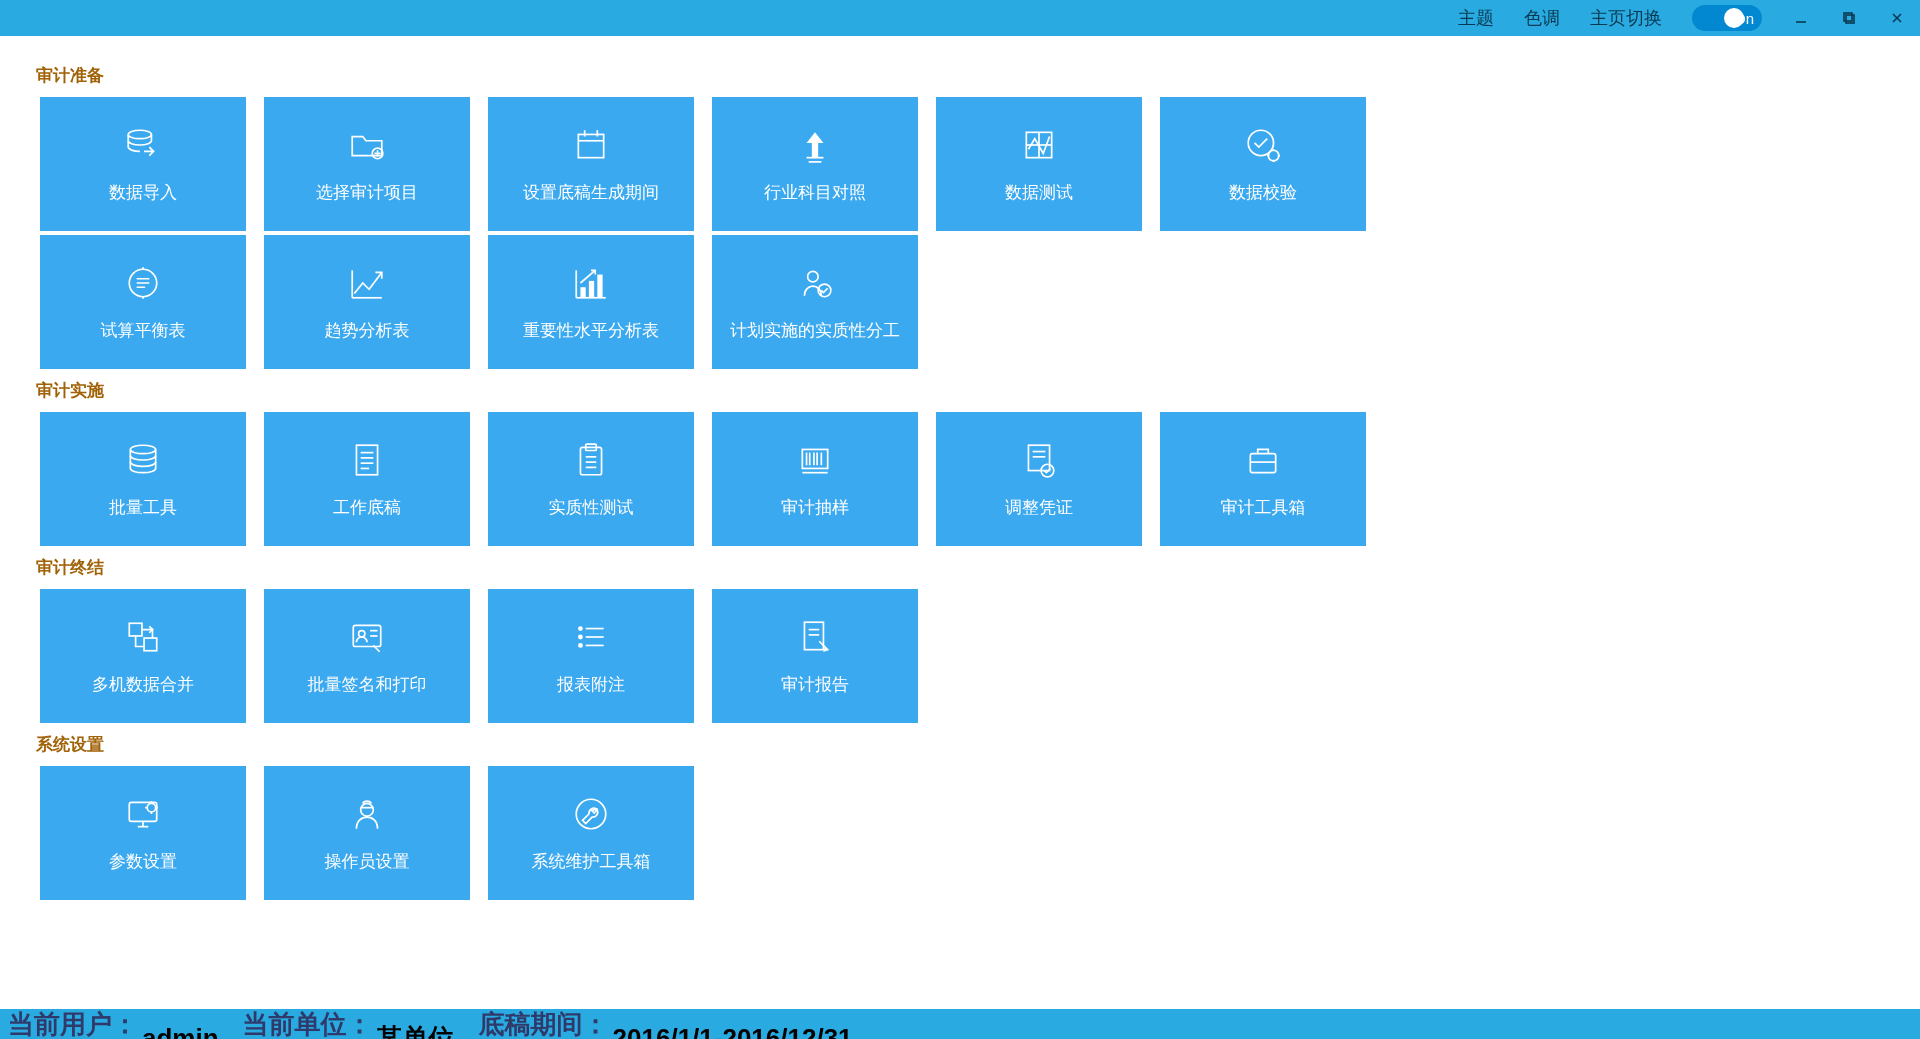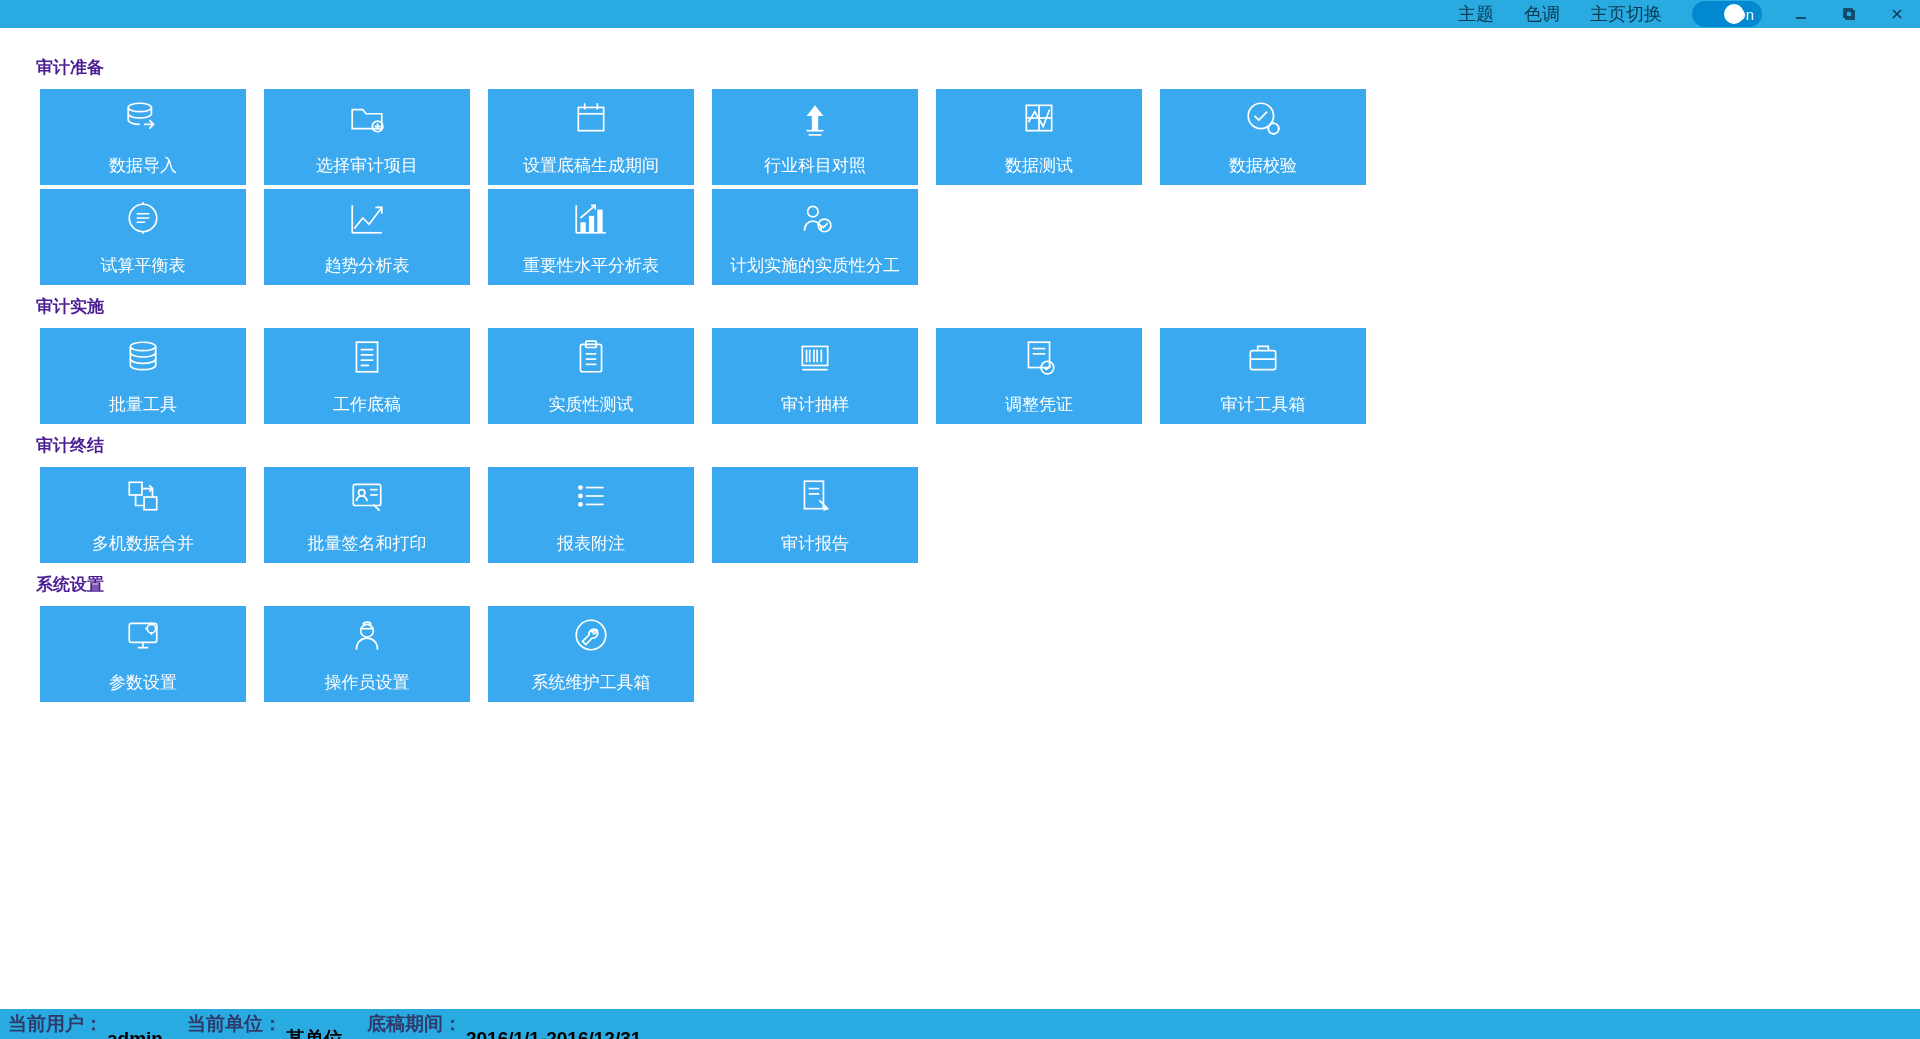--- a/index.html
+++ b/index.html
@@ -1,50 +1,50 @@
 <!DOCTYPE html>
 <html><head>
 <meta charset="utf-8">
 <style>
   * { box-sizing: border-box; margin: 0; padding: 0; }
   html, body { width: 100%; height: 100%; font-family: "Microsoft YaHei", "PingFang SC", Arial, sans-serif; background: #fff; overflow: hidden; }
   .window { width: 100%; height: 100%; display: flex; flex-direction: column; }
   .titlebar {
-    height: 28px; background: #29abe2; display: flex; align-items: center;
+    height: 36px; background: #29abe2; display: flex; align-items: center;
     justify-content: flex-end; padding: 13px 14px; color: #000; font-size: 18px;
     gap: 30px;
   }
   .titlebar .menu-item { cursor: pointer; color: #0a3a52; }
   .toggle {
     position: relative; width: 70px; height: 26px; background: #0288d1;
     border-radius: 13px; display: inline-flex; align-items: center;
     justify-content: flex-end; padding: 0 8px; color: #fff; font-size: 15px;
     cursor: pointer;
   }
   .toggle::before {
     content: ""; position: absolute; left: 32px; top: 3px; width: 20px; height: 20px;
     background: #fff; border-radius: 50%;
   }
   .toggle .lbl { padding-left: 14px; }
   .win-btn { width: 18px; height: 18px; display: inline-flex; align-items: center; justify-content: center; cursor: pointer; }
   .win-btn svg { width: 14px; height: 14px; stroke: #0a3a52; stroke-width: 1.6; fill: none; }
   .content { flex: 1; overflow-y: auto; padding: 18px 20px 18px 40px; }
-  .section-title { font-size: 17px; font-weight: 600; color: #4c1d95; margin: 10px 0 10px -4px; }
+  .section-title { font-size: 17px; font-weight: 600; color: #a16207; margin: 10px 0 10px -4px; }
   .tile-row { display: flex; flex-wrap: wrap; gap: 18px; margin-bottom: 4px; }
   .tile {
-    width: 206px; height: 96px; background: #3ba9ef; color: #fff;
+    width: 206px; height: 134px; background: #3ba9ef; color: #fff;
     display: flex; flex-direction: column; align-items: center; justify-content: center;
     cursor: pointer; gap: 16px;
   }
   .tile .icon { width: 40px; height: 40px; display: flex; align-items: center; justify-content: center; }
   .tile .icon svg { width: 38px; height: 38px; stroke: #fff; fill: none; stroke-width: 1.6; }
   .tile .label { font-size: 17px; color: #fff; }
   .statusbar {
     height: 30px; background: #29abe2; display: flex; align-items: center;
-    padding: 0 8px; font-size: 19px; gap: 4px;
+    padding: 0 8px; font-size: 26px; gap: 4px;
   }
   .statusbar .k { color: #2f3a6b; font-weight: 600; }
   .statusbar .v { color: #000; font-weight: 600; margin-right: 20px; margin-top: 29px; }
 </style>
 </head>
 <body>
 
 <div class="window">
 
   <div class="titlebar">

